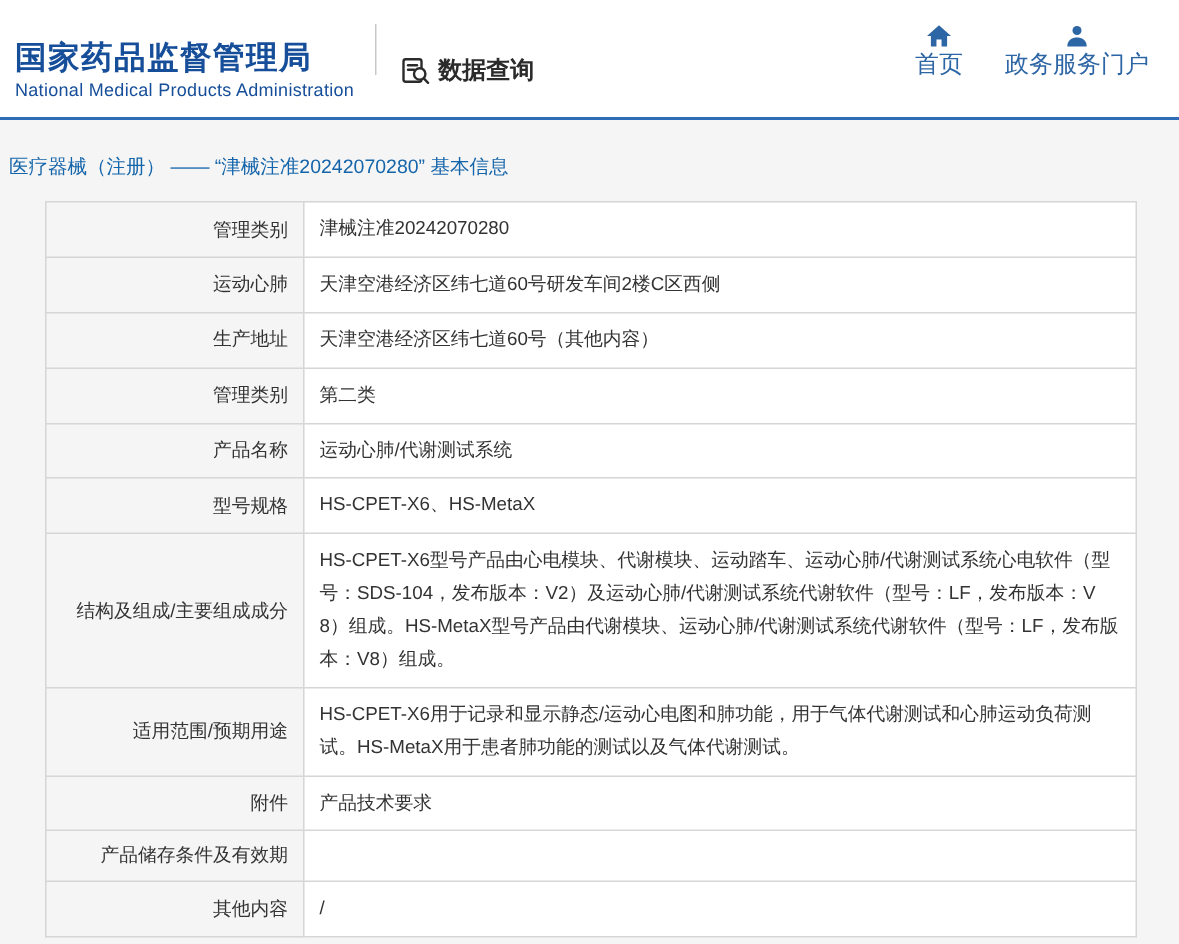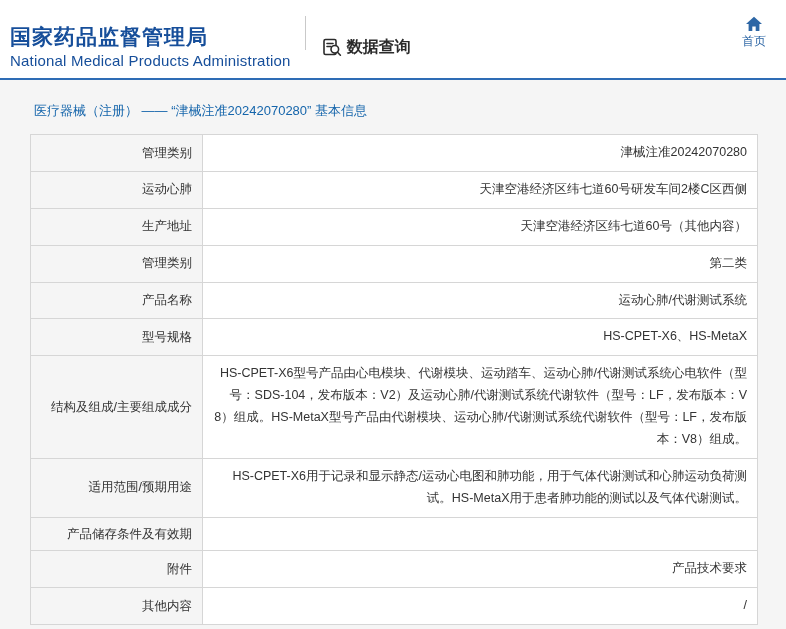--- a/index.html
+++ b/index.html
@@ -23,21 +23,21 @@
   .brand { display: flex; flex-direction: column; justify-content: center; }
   .brand-cn {
     color: #164e9a;
     font-weight: bold;
     font-size: 21px;
     letter-spacing: 1px;
     line-height: 1.1;
   }
   .brand-en {
     color: #164e9a;
-    font-size: 15px;
+    font-size: 12px;
     margin-top: 3px;
     letter-spacing: 0.2px;
   }
   .header-divider {
     width: 1px;
     height: 34px;
     background: #c9c9c9;
     margin: 0 16px 0 14px;
   }
   .section-title {
@@ -53,38 +53,37 @@
     display: flex;
     gap: 28px;
     padding-right: 6px;
   }
   .hlink {
     display: flex;
     flex-direction: column;
     align-items: center;
     gap: 3px;
     color: #2d66a5;
-    font-size: 12px;
+    font-size: 16px;
     text-decoration: none;
     cursor: pointer;
     line-height: 1.1;
   }
   .blue-line { height: 2px; background: #2e6cb5; }
 
   
   .main-area {
     background: #f5f5f5;
     min-height: 565px;
     padding-bottom: 18px;
   }
   .breadcrumb {
     color: #1565ab;
     font-size: 13px;
     padding: 22px 4px 14px 6px;
-    margin-left: 28px;
   }
 
   table.info-table {
     border-collapse: collapse;
     margin-left: 30px;
     width: 728px;
     font-size: 12.5px;
     color: #333;
     table-layout: fixed;
   }
@@ -95,21 +94,21 @@
   }
   .info-table th {
     width: 172px;
     text-align: right;
     font-weight: normal;
     background: transparent;
     line-height: 1.5;
   }
   .info-table td {
     background: #ffffff;
-    text-align: right;
+    text-align: left;
     line-height: 1.75;
     word-break: break-all;
   }
 </style>
 </head>
 <body>
 
 <header class="site-header">
   <div class="brand">
     <div class="brand-cn">国家药品监督管理局</div>
@@ -132,20 +131,29 @@
   </div>
   <div class="header-links">
     <a class="hlink">
       <span style="display:inline-flex;">
         <svg width="18" height="16" viewBox="0 0 18 16">
           <path d="M9 0.8 L17 8 H14.4 V15 H10.7 V10.4 H7.3 V15 H3.6 V8 H1 Z" fill="#2d66a5"></path>
         </svg>
       </span>
       <span>首页</span>
     </a>
+    <a class="hlink">
+      <span style="display:inline-flex;">
+        <svg width="16" height="16" viewBox="0 0 16 16" fill="#2d66a5">
+          <circle cx="8" cy="4.3" r="3"></circle>
+          <path d="M1.5 15 C1.5 10.6 5 9 8 9 C11 9 14.5 10.6 14.5 15 Z"></path>
+        </svg>
+      </span>
+      <span>政务服务门户</span>
+    </a>
   </div>
 </header>
 <div class="blue-line"></div>
 
 <main class="main-area">
   <div class="breadcrumb">医疗器械（注册） —— “津械注准20242070280” 基本信息</div>
   <table class="info-table">
     <tbody id="info-tbody">
         <tr>
           <th><span>管理类别</span></th>
@@ -173,26 +181,26 @@
         </tr>
         <tr>
           <th><span>结构及组成/主要组成成分</span></th>
           <td><span>HS-CPET-X6型号产品由心电模块、代谢模块、运动踏车、运动心肺/代谢测试系统心电软件（型号：SDS-104，发布版本：V2）及运动心肺/代谢测试系统代谢软件（型号：LF，发布版本：V8）组成。HS-MetaX型号产品由代谢模块、运动心肺/代谢测试系统代谢软件（型号：LF，发布版本：V8）组成。</span></td>
         </tr>
         <tr>
           <th><span>适用范围/预期用途</span></th>
           <td><span>HS-CPET-X6用于记录和显示静态/运动心电图和肺功能，用于气体代谢测试和心肺运动负荷测试。HS-MetaX用于患者肺功能的测试以及气体代谢测试。</span></td>
         </tr>
         <tr>
+          <th><span>附件</span></th>
+          <td><span>产品技术要求</span></td>
+        </tr>
+        <tr>
           <th><span>产品储存条件及有效期</span></th>
           <td><span></span></td>
-        </tr>
-        <tr>
-          <th><span>附件</span></th>
-          <td><span>产品技术要求</span></td>
         </tr>
         <tr>
           <th><span>其他内容</span></th>
           <td><span>/</span></td>
         </tr>
       </tbody>
   </table>
 </main>
 
 </body></html>

